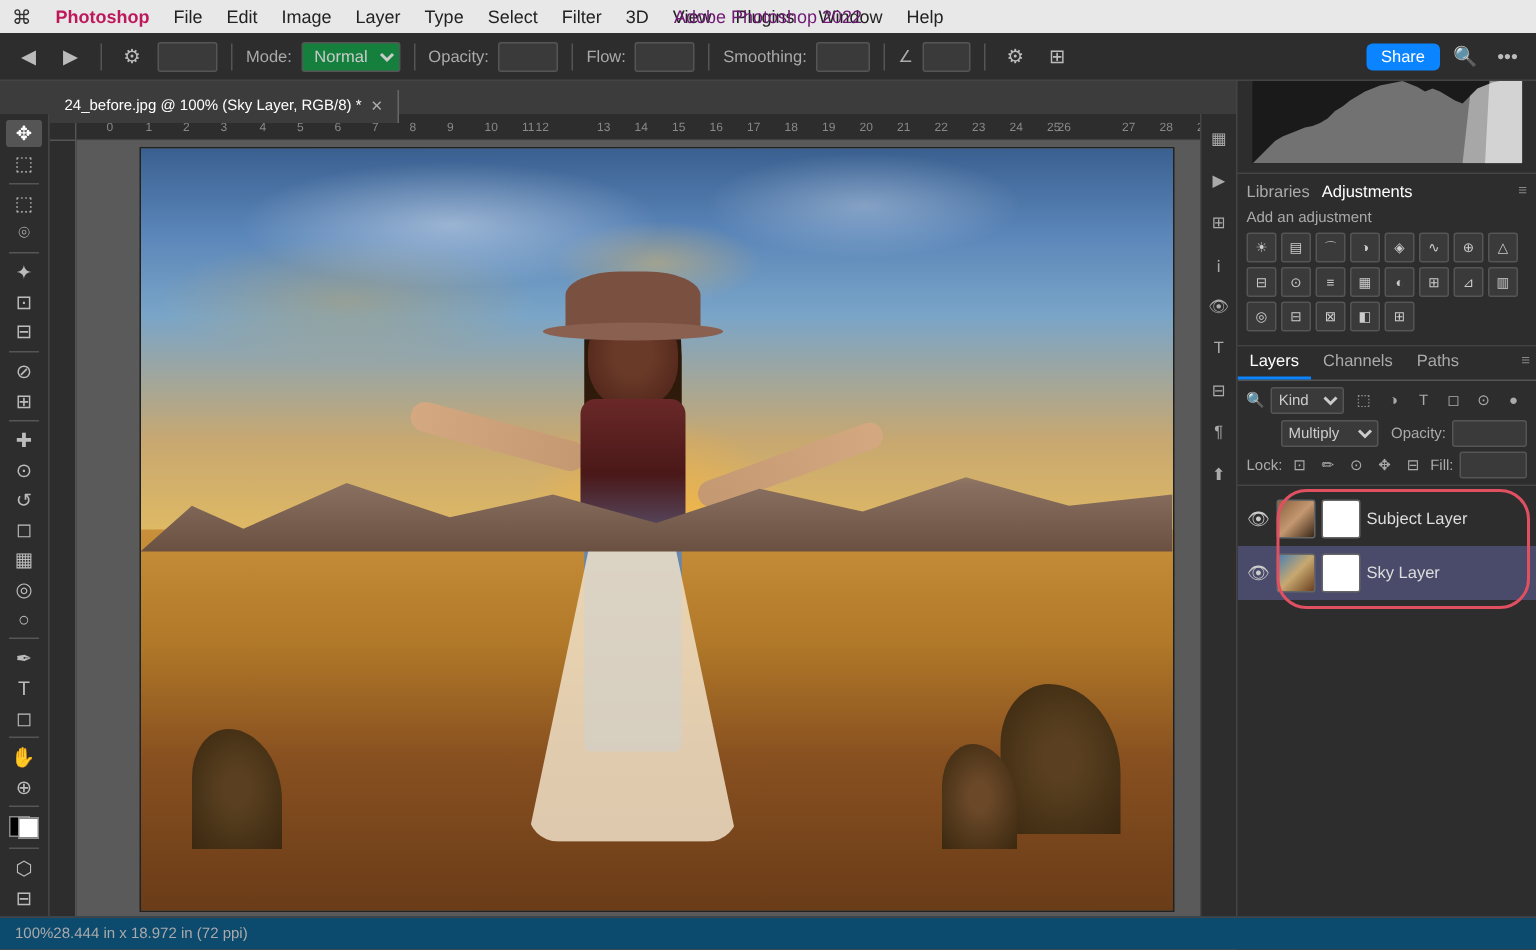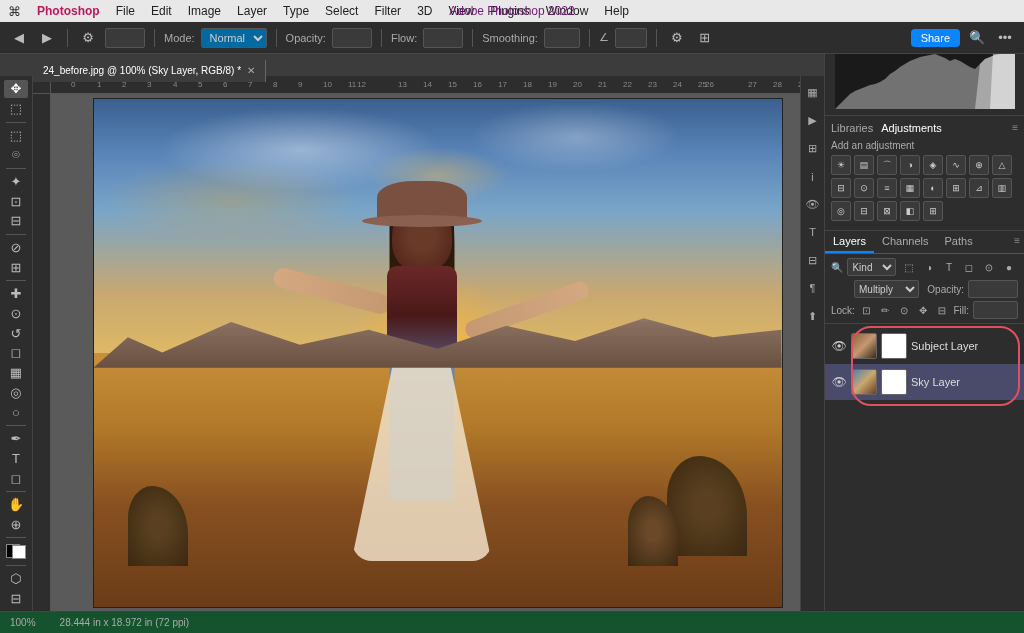--- a/index.html
+++ b/index.html
@@ -77,21 +77,21 @@
     .toolbar-separator {
       width: 1px; height: 18px;
       background: #555;
       margin: 0 3px;
     }
     .toolbar-label {
       font-size: 11px;
       color: #aaa;
     }
     .toolbar-select {
-      background: #0369a1;
+      background: #15803d;
       border: 1px solid #555;
       color: #ccc;
       font-size: 11px;
       padding: 1px 4px;
       border-radius: 2px;
       height: 20px;
     }
     .toolbar-input {
       background: #3a3a3a;
       border: 1px solid #555;
@@ -655,26 +655,26 @@
       white-space: nowrap;
       overflow: hidden;
       text-overflow: ellipsis;
     }
 
     
     #status-bar {
       position: absolute;
       bottom: 0; left: 0; right: 0;
       height: 22px;
-      background: #14532d;
+      background: #0c4a6e;
       border-top: 1px solid #444;
       display: flex;
       align-items: center;
       padding: 0 10px;
-      gap: 24px;
+      gap: 0;
       z-index: 80;
     }
     .status-text {
       font-size: 10px;
       color: #aaa;
     }
     
     #panel-bottom {
       height: 22px;
       background: #2d2d2d;

